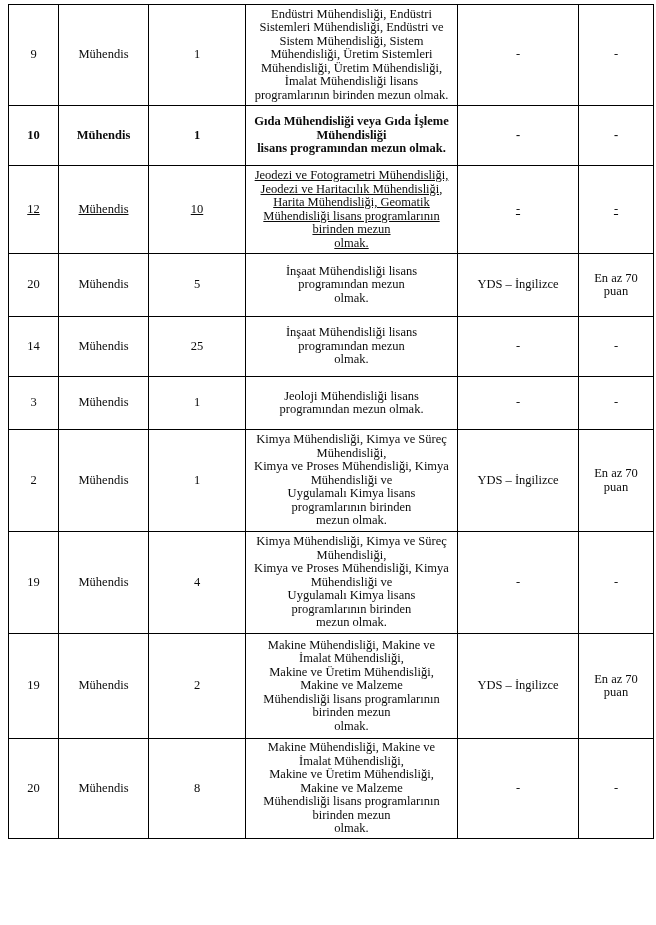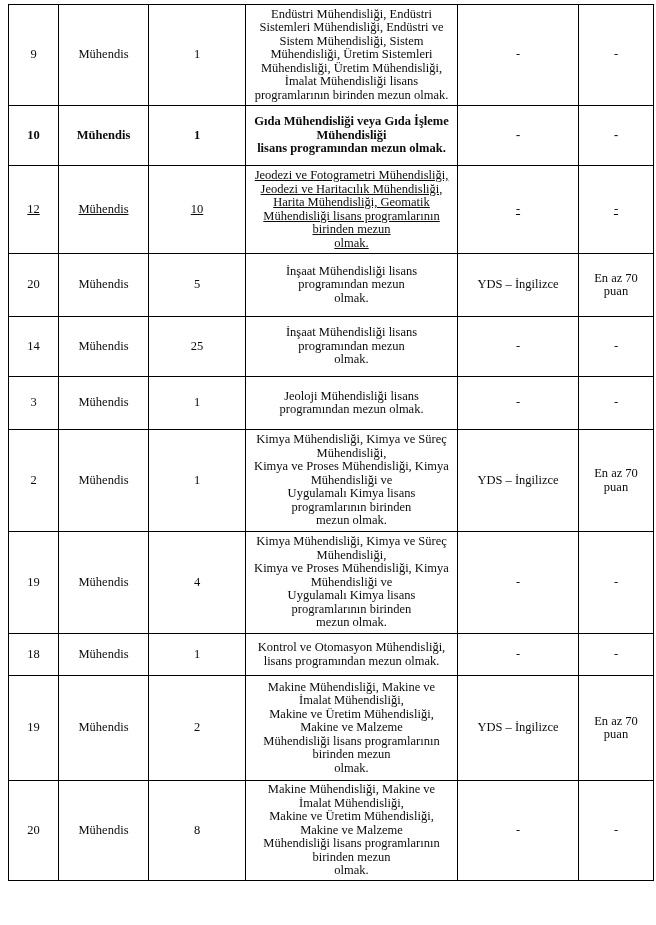--- a/index.html
+++ b/index.html
@@ -157,29 +157,20 @@
         <td class="req">Kimya Mühendisliği, Kimya ve Süreç
 Mühendisliği,
 Kimya ve Proses Mühendisliği, Kimya
 Mühendisliği ve
 Uygulamalı Kimya lisans
 programlarının birinden
 mezun olmak.</td>
         <td>-</td>
         <td class="req">-</td>
       </tr>
-      <tr class="rh-9">
-        <td>18</td>
-        <td>Mühendis</td>
-        <td>1</td>
-        <td class="req">Kontrol ve Otomasyon Mühendisliği,
-lisans programından mezun olmak.</td>
-        <td>-</td>
-        <td class="req">-</td>
-      </tr>
       <tr class="rh-10">
         <td>19</td>
         <td>Mühendis</td>
         <td>2</td>
         <td class="req">Makine Mühendisliği, Makine ve
 İmalat Mühendisliği,
 Makine ve Üretim Mühendisliği,
 Makine ve Malzeme
 Mühendisliği lisans programlarının
 birinden mezun

